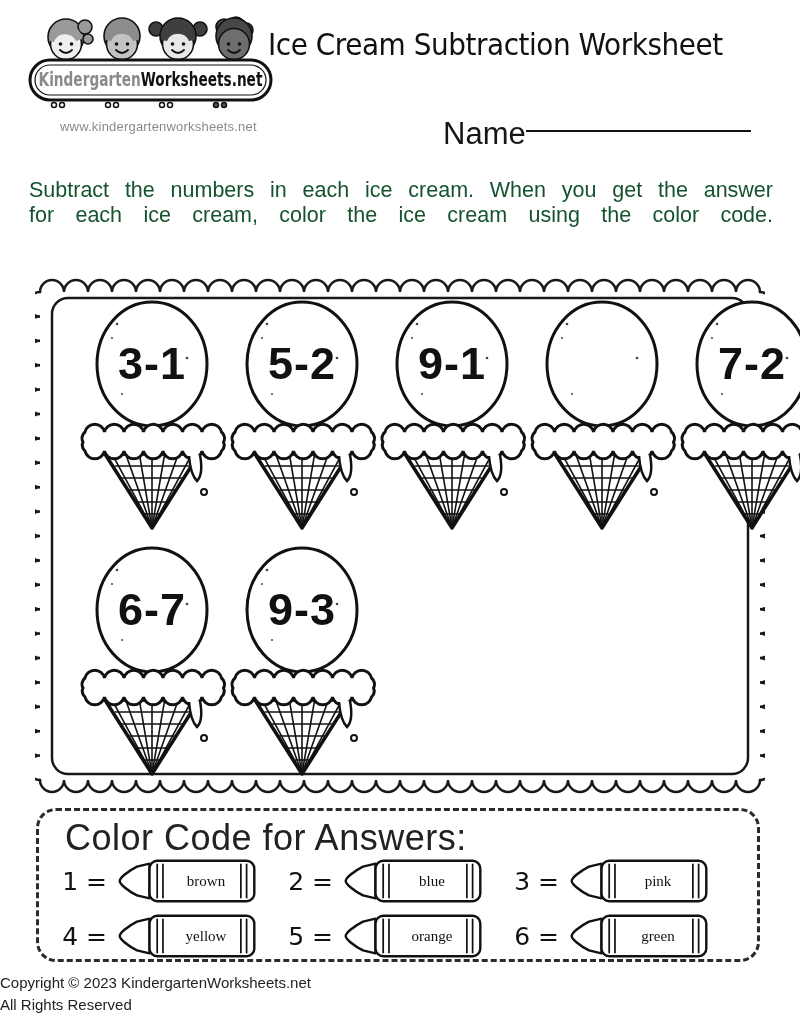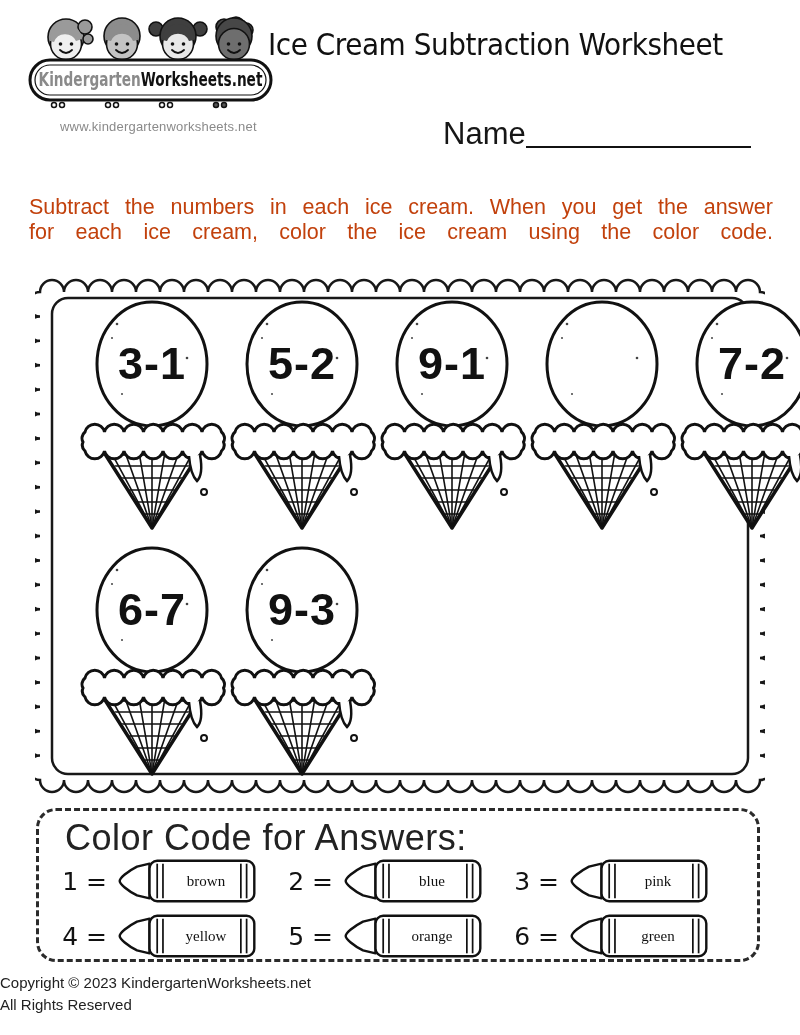--- a/index.html
+++ b/index.html
@@ -12,27 +12,27 @@
              display:flex;align-items:center;justify-content:center;white-space:nowrap;
              font-family:"DejaVu Sans",sans-serif;font-weight:bold;font-size:19px;
              transform:scaleX(.72);transform-origin:center;}
   .logo-text .lt-gray{color:#8a8a8a;}
   .logo-text .lt-black{color:#111;}
   .site-url{position:absolute;left:28px;top:119px;font-size:13px;color:#8a8a8a;letter-spacing:.2px;margin-left:32px;}
 
   .title{position:absolute;left:268px;top:26px;font-size:31px;font-family:"DejaVu Sans",sans-serif;
          color:#111;white-space:nowrap;transform:scaleX(.9);transform-origin:left top;letter-spacing:-.5px;}
 
-  .name-row{position:absolute;left:443px;top:116px;display:flex;align-items:flex-end;}
+  .name-row{position:absolute;left:443px;top:116px;display:flex;align-items:center;}
   .name-label{font-size:31px;color:#161616;}
   .name-line{display:inline-block;width:225px;border-bottom:2.5px solid #111;height:1px;
              transform:translateY(-4px);}
 
   
-  .instructions{position:absolute;left:29px;top:195px;width:744px;font-size:21.5px;color:#c2410c;}
+  .instructions{position:absolute;left:29px;top:178px;width:744px;font-size:21.5px;color:#14532d;}
   .instructions .line{text-align:justify;text-align-last:justify;line-height:1.17;}
 
   
   .main-box{position:absolute;left:35px;top:268px;width:730px;height:536px;}
   .frame{position:absolute;left:0;top:0;width:730px;height:536px;}
   .ic-grid{position:absolute;left:42px;top:28px;width:648px;height:492px;
            display:grid;grid-template-columns:repeat(6,1fr);grid-template-rows:repeat(2,246px);
            justify-items:center;font-weight:bold;}
   .ic{position:relative;width:150px;height:235px;}
   .ic svg{position:absolute;left:0;top:0;width:150px;height:235px;}

